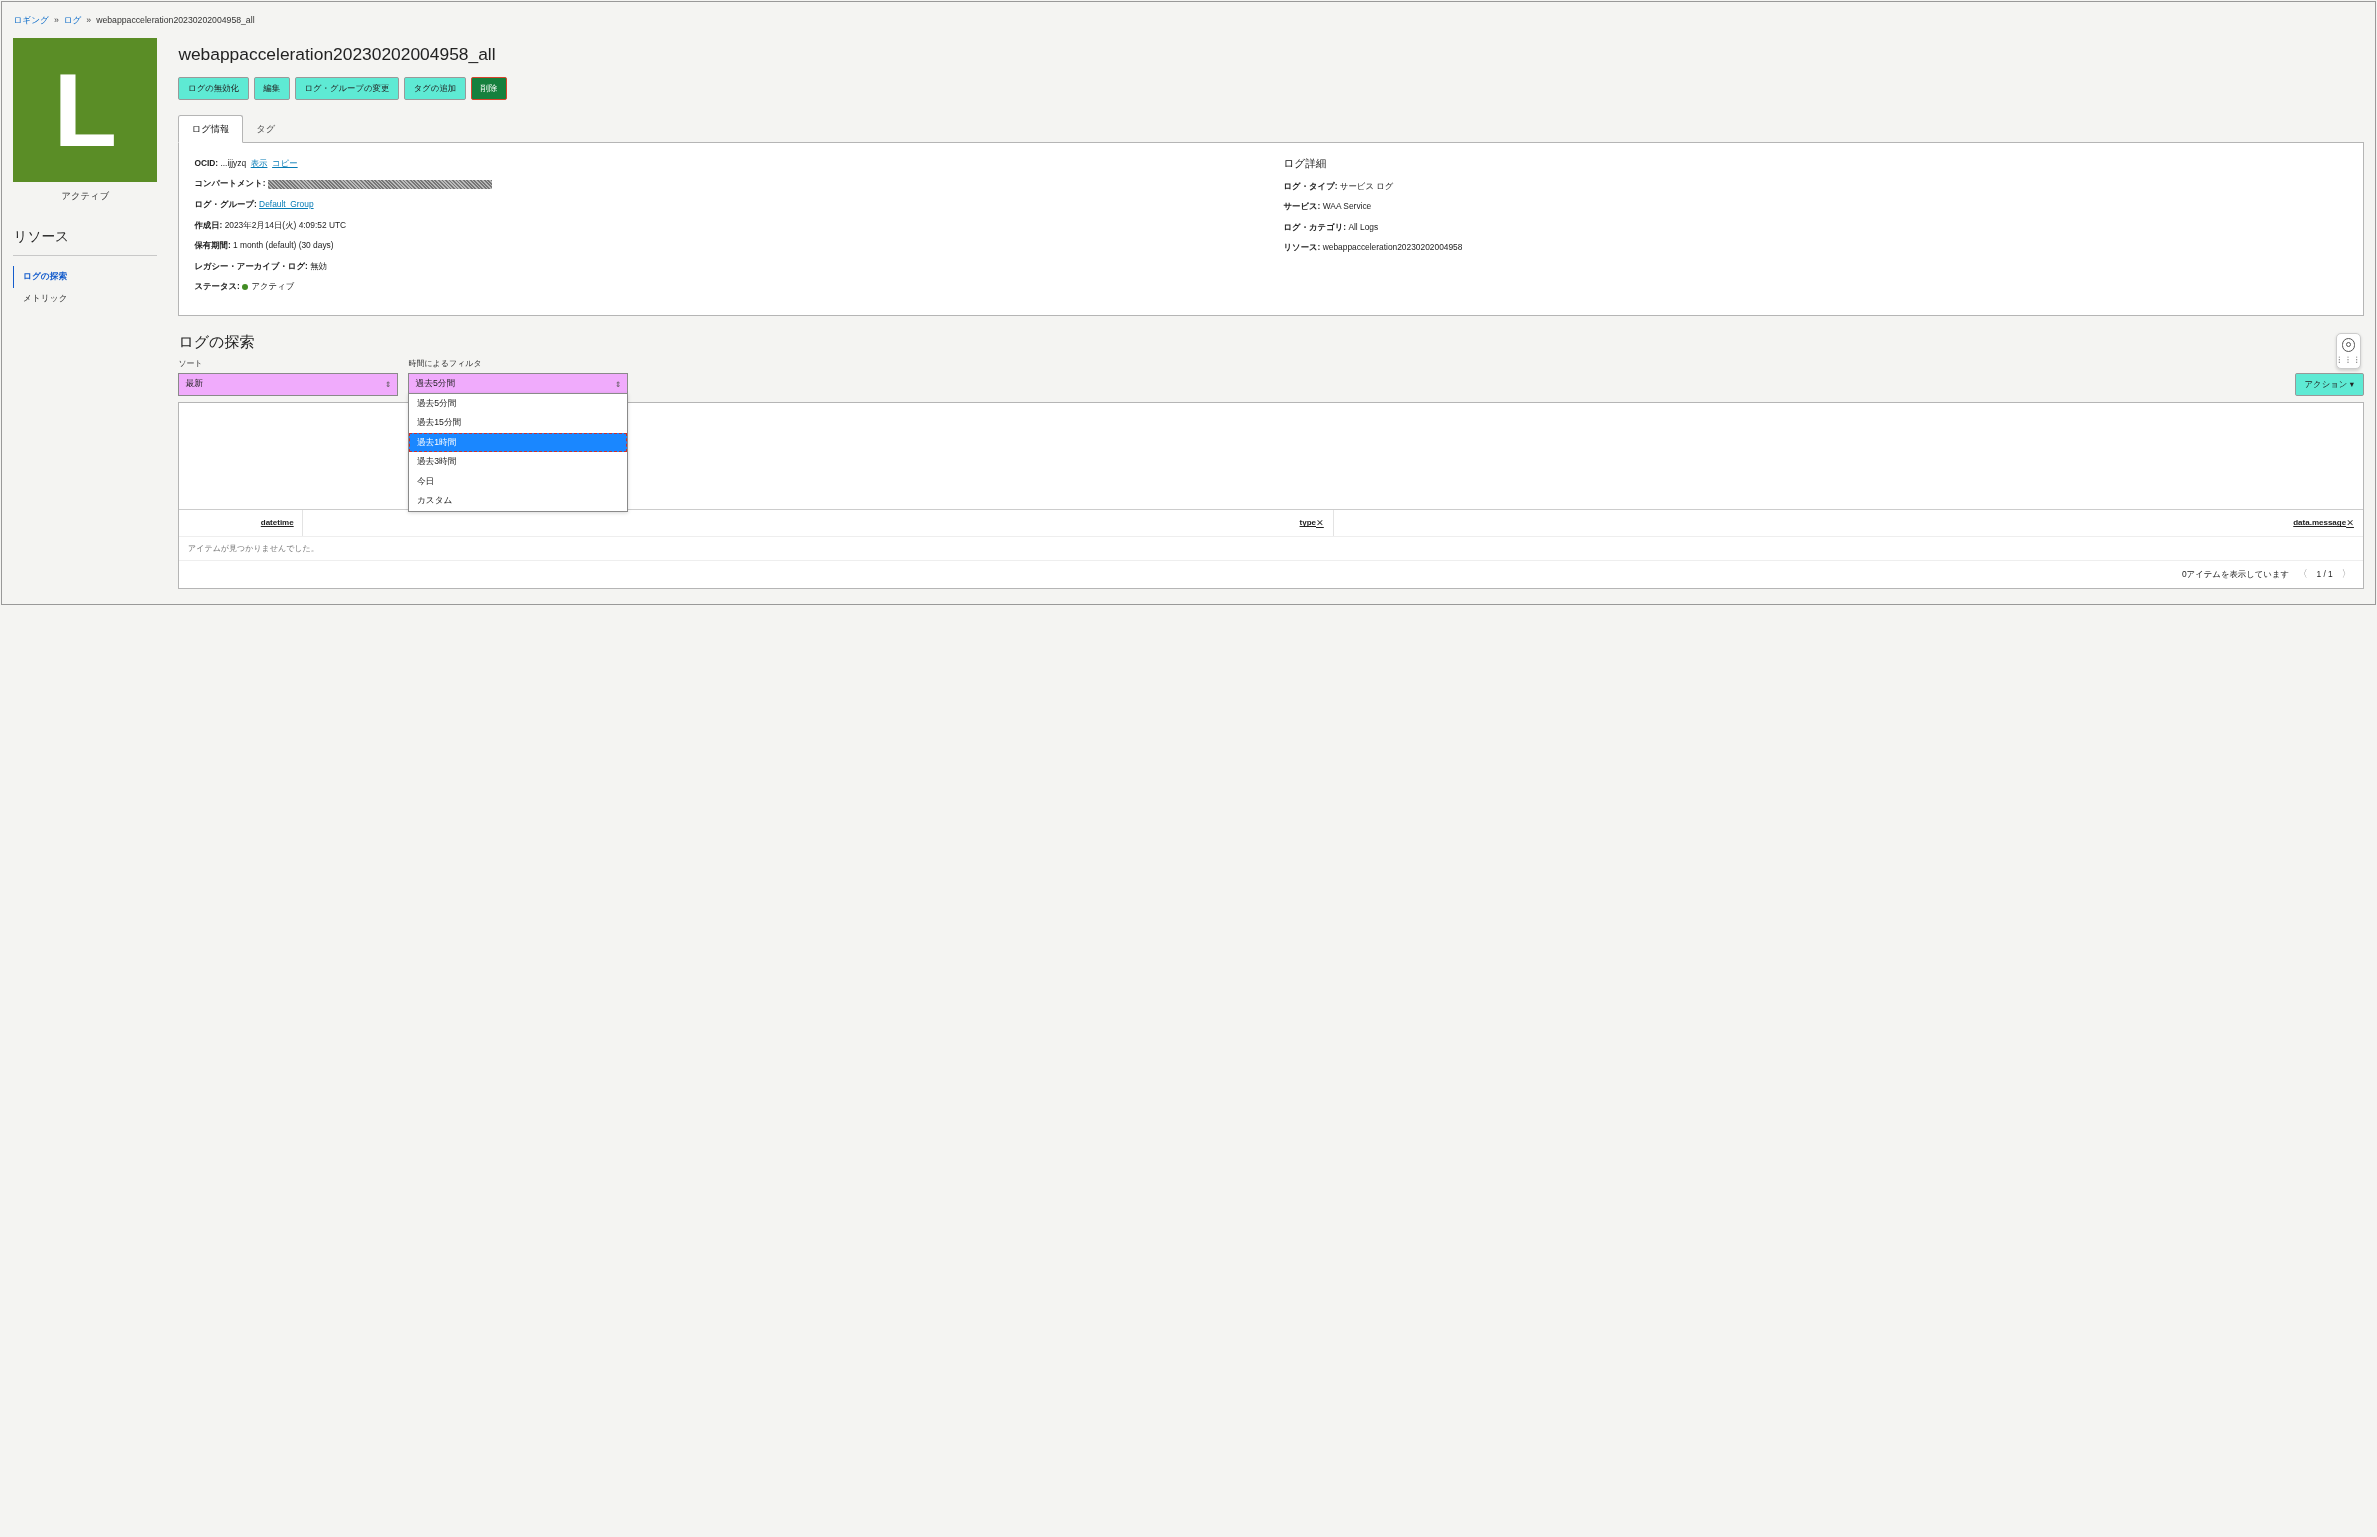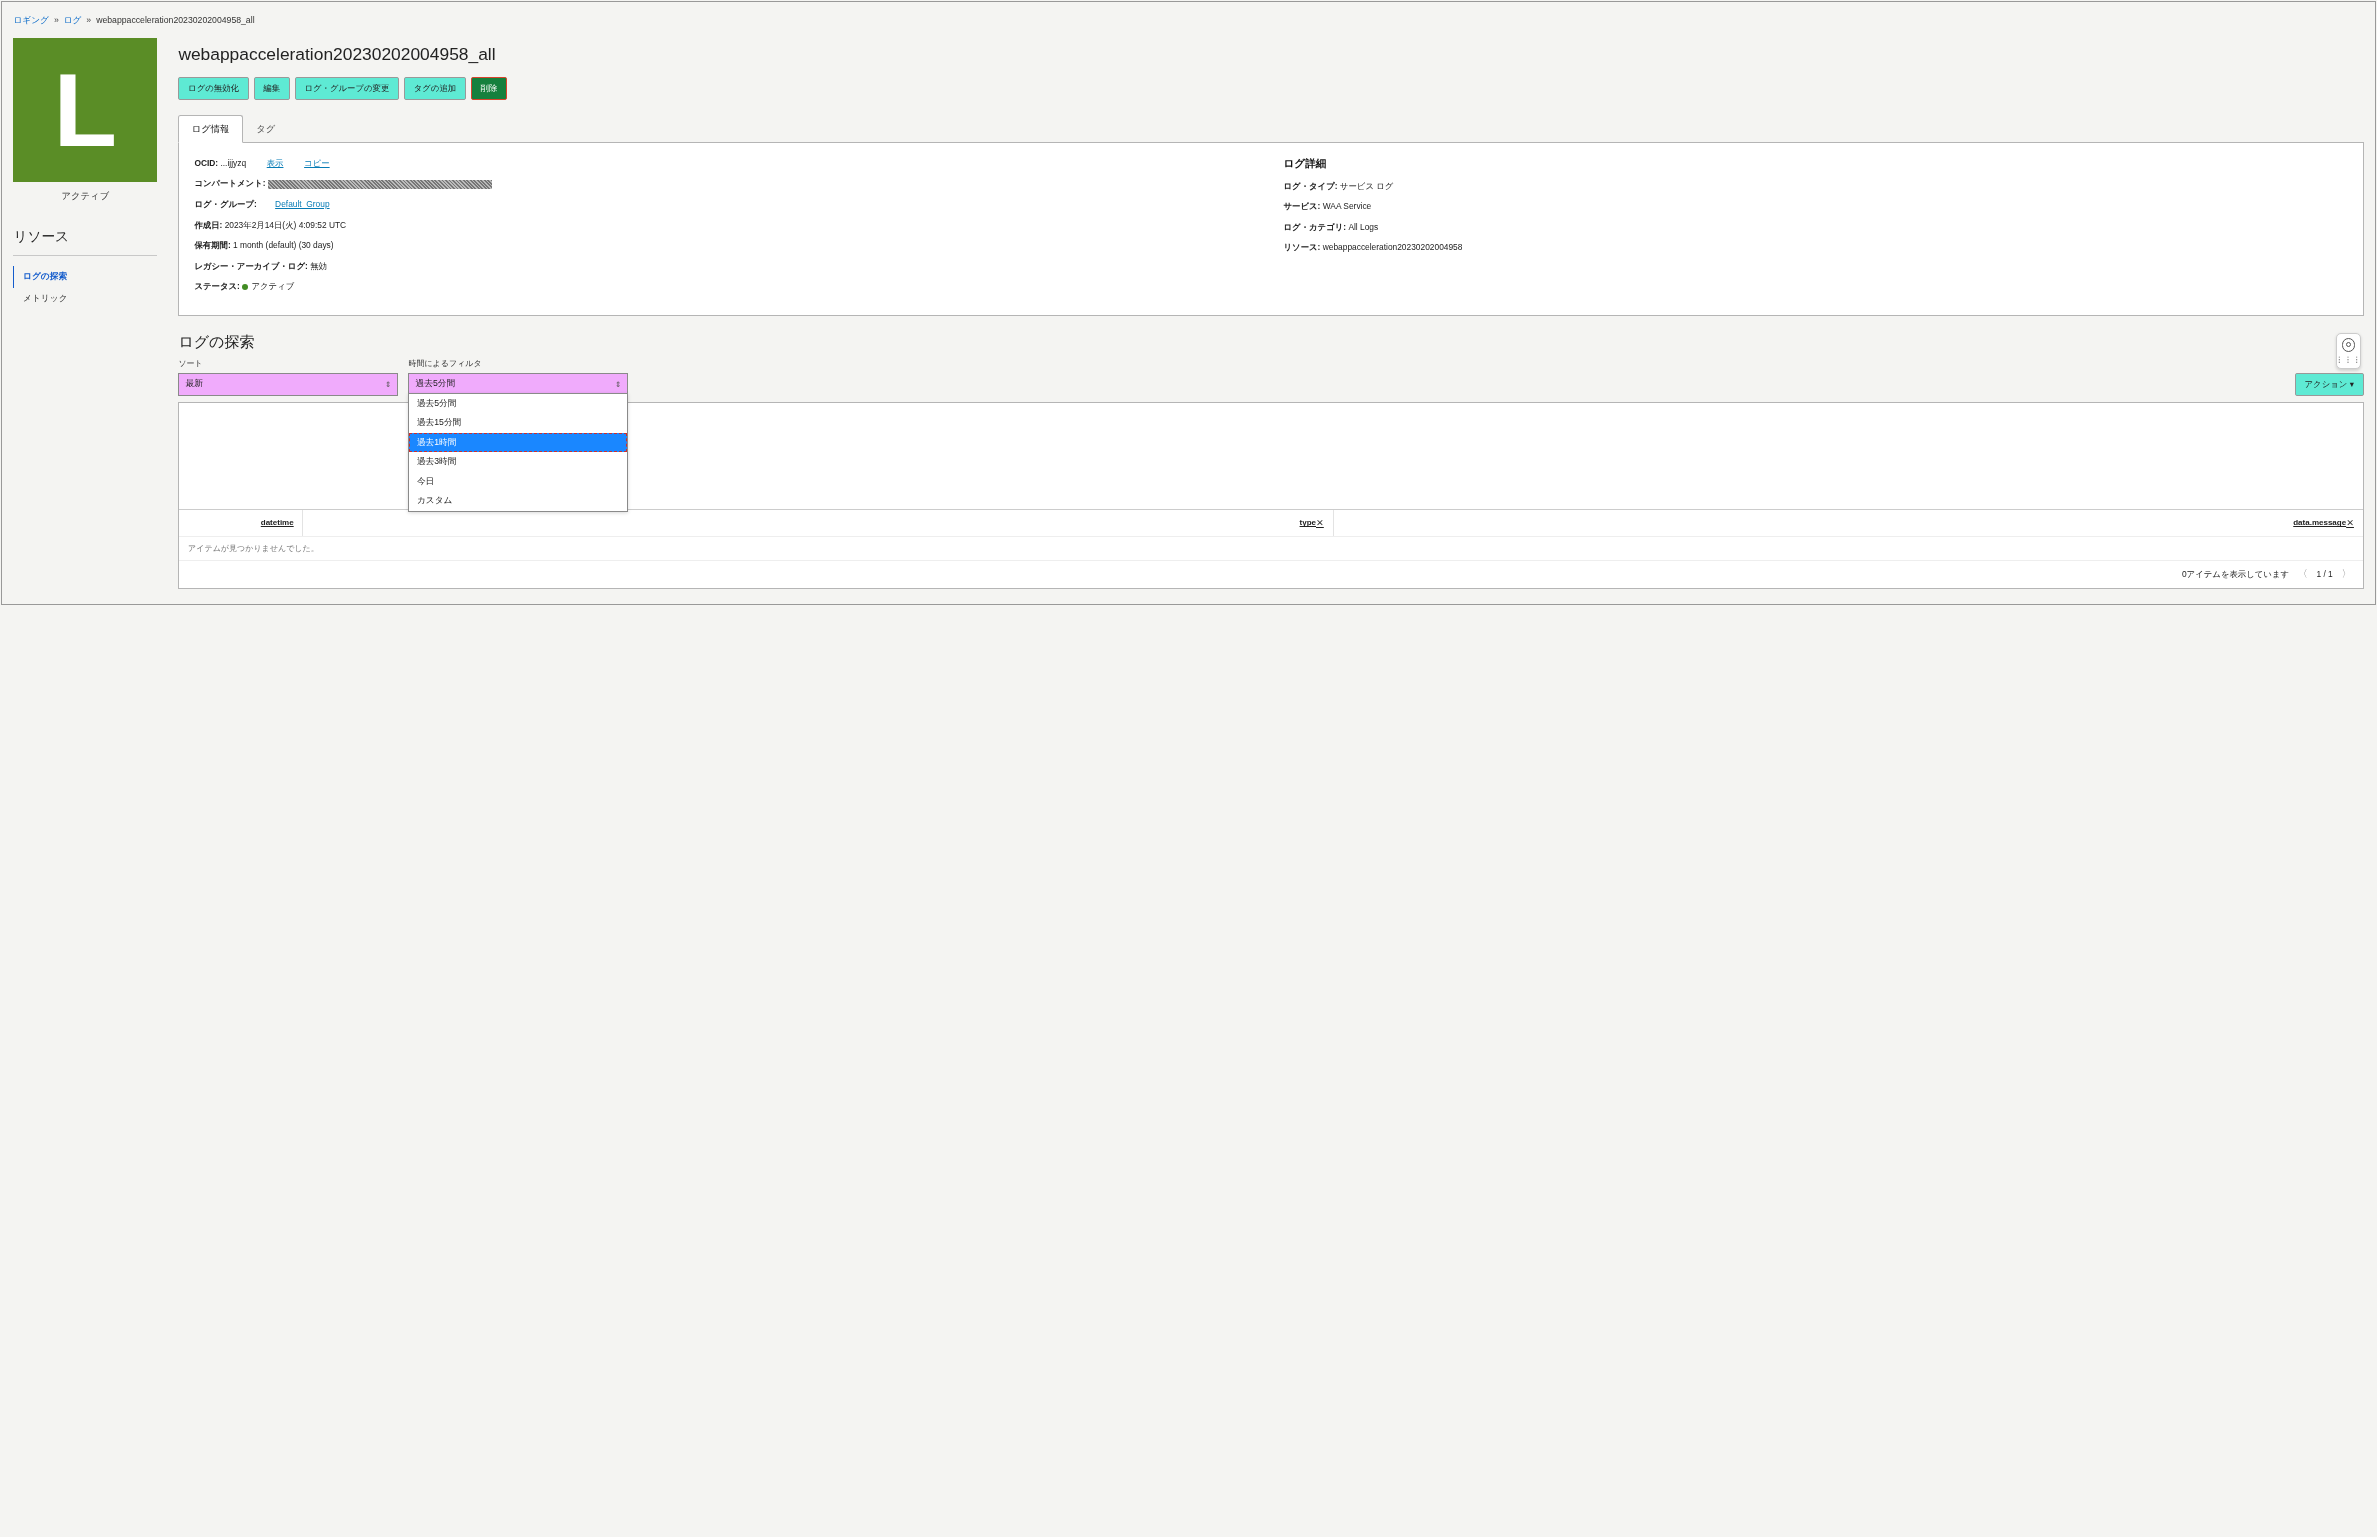--- a/index.html
+++ b/index.html
@@ -56,22 +56,22 @@
   border-radius: 2.5px 2.5px 0 0; color:#111;
 }
 
 .info-panel {
   background: #fff; border: 0.6px solid #b5b5b5; border-top: none;
   padding: 13.7px 15px; display: flex; gap: 25px;
 }
 .info-col { flex: 1; }
 .info-row { margin-bottom: 8px; font-size: 8.4px; line-height:1.5; }
 .info-row b { font-weight: 700; }
-.info-row a { color: #067bb5; text-decoration: underline; margin-left: 16px; }
-.info-hdr { font-size: 10.6px; font-weight: 700; margin-bottom: 8.7px; color: #111; }
+.info-row a { color: #067bb5; text-decoration: underline; }
+.info-hdr { font-size: 10.6px; font-weight: 400; margin-bottom: 8.7px; color: #111; }
 .dot-g { display:inline-block; width:6.2px; height:6.2px; border-radius:50%; background:#428c24; margin-right:3.1px; vertical-align:middle;}
 .redact { display:inline-block; width: 224px; height: 8.7px; background: repeating-linear-gradient(45deg,#bbb,#bbb 1.2px,#777 1.2px,#777 2.5px); vertical-align:middle;}
 
 .sec-title { font-size: 15px; margin-top: 17.4px; margin-bottom: 6.2px; font-weight:400; color:#222;}
 
 .filter-row { display: flex; gap: 10px; align-items:flex-end; }
 .filter-block { display:flex; flex-direction:column; gap:3.7px; }
 .filter-block.sort { width: 220px; justify-content: flex-end; }
 .filter-block.time { width: 220px; position:relative; }
 .filter-label { font-size: 8px; color:#333; }

